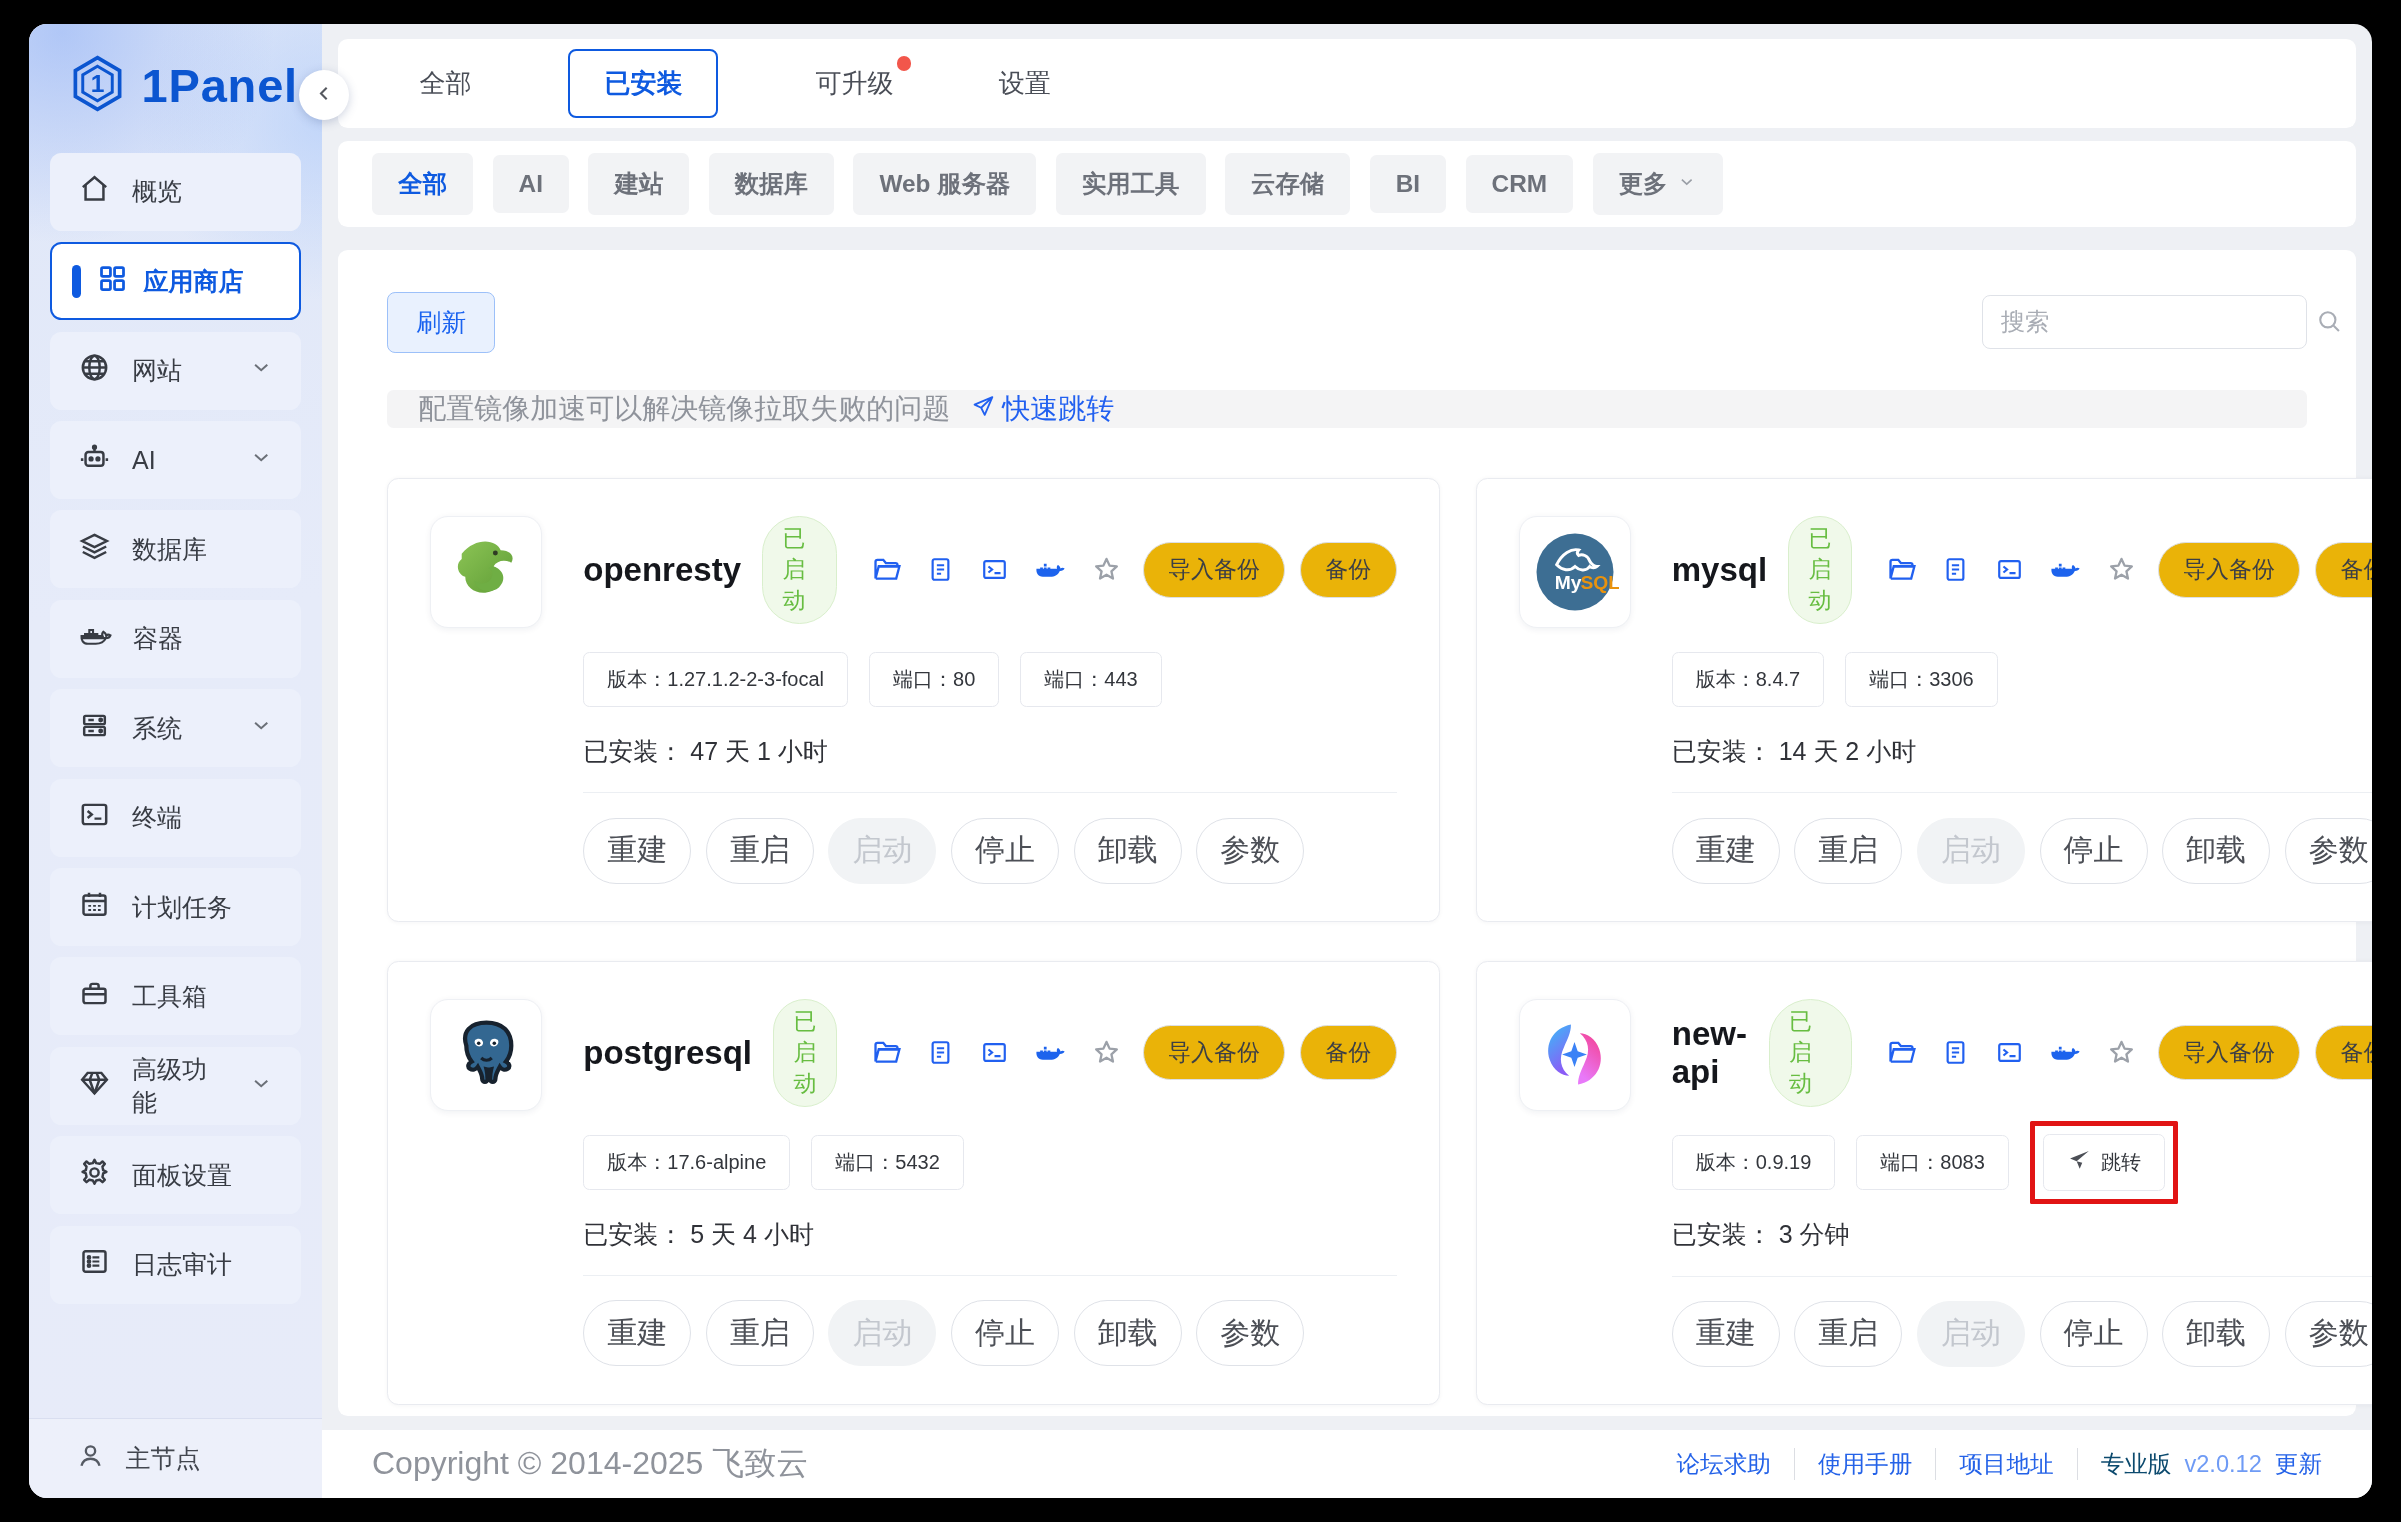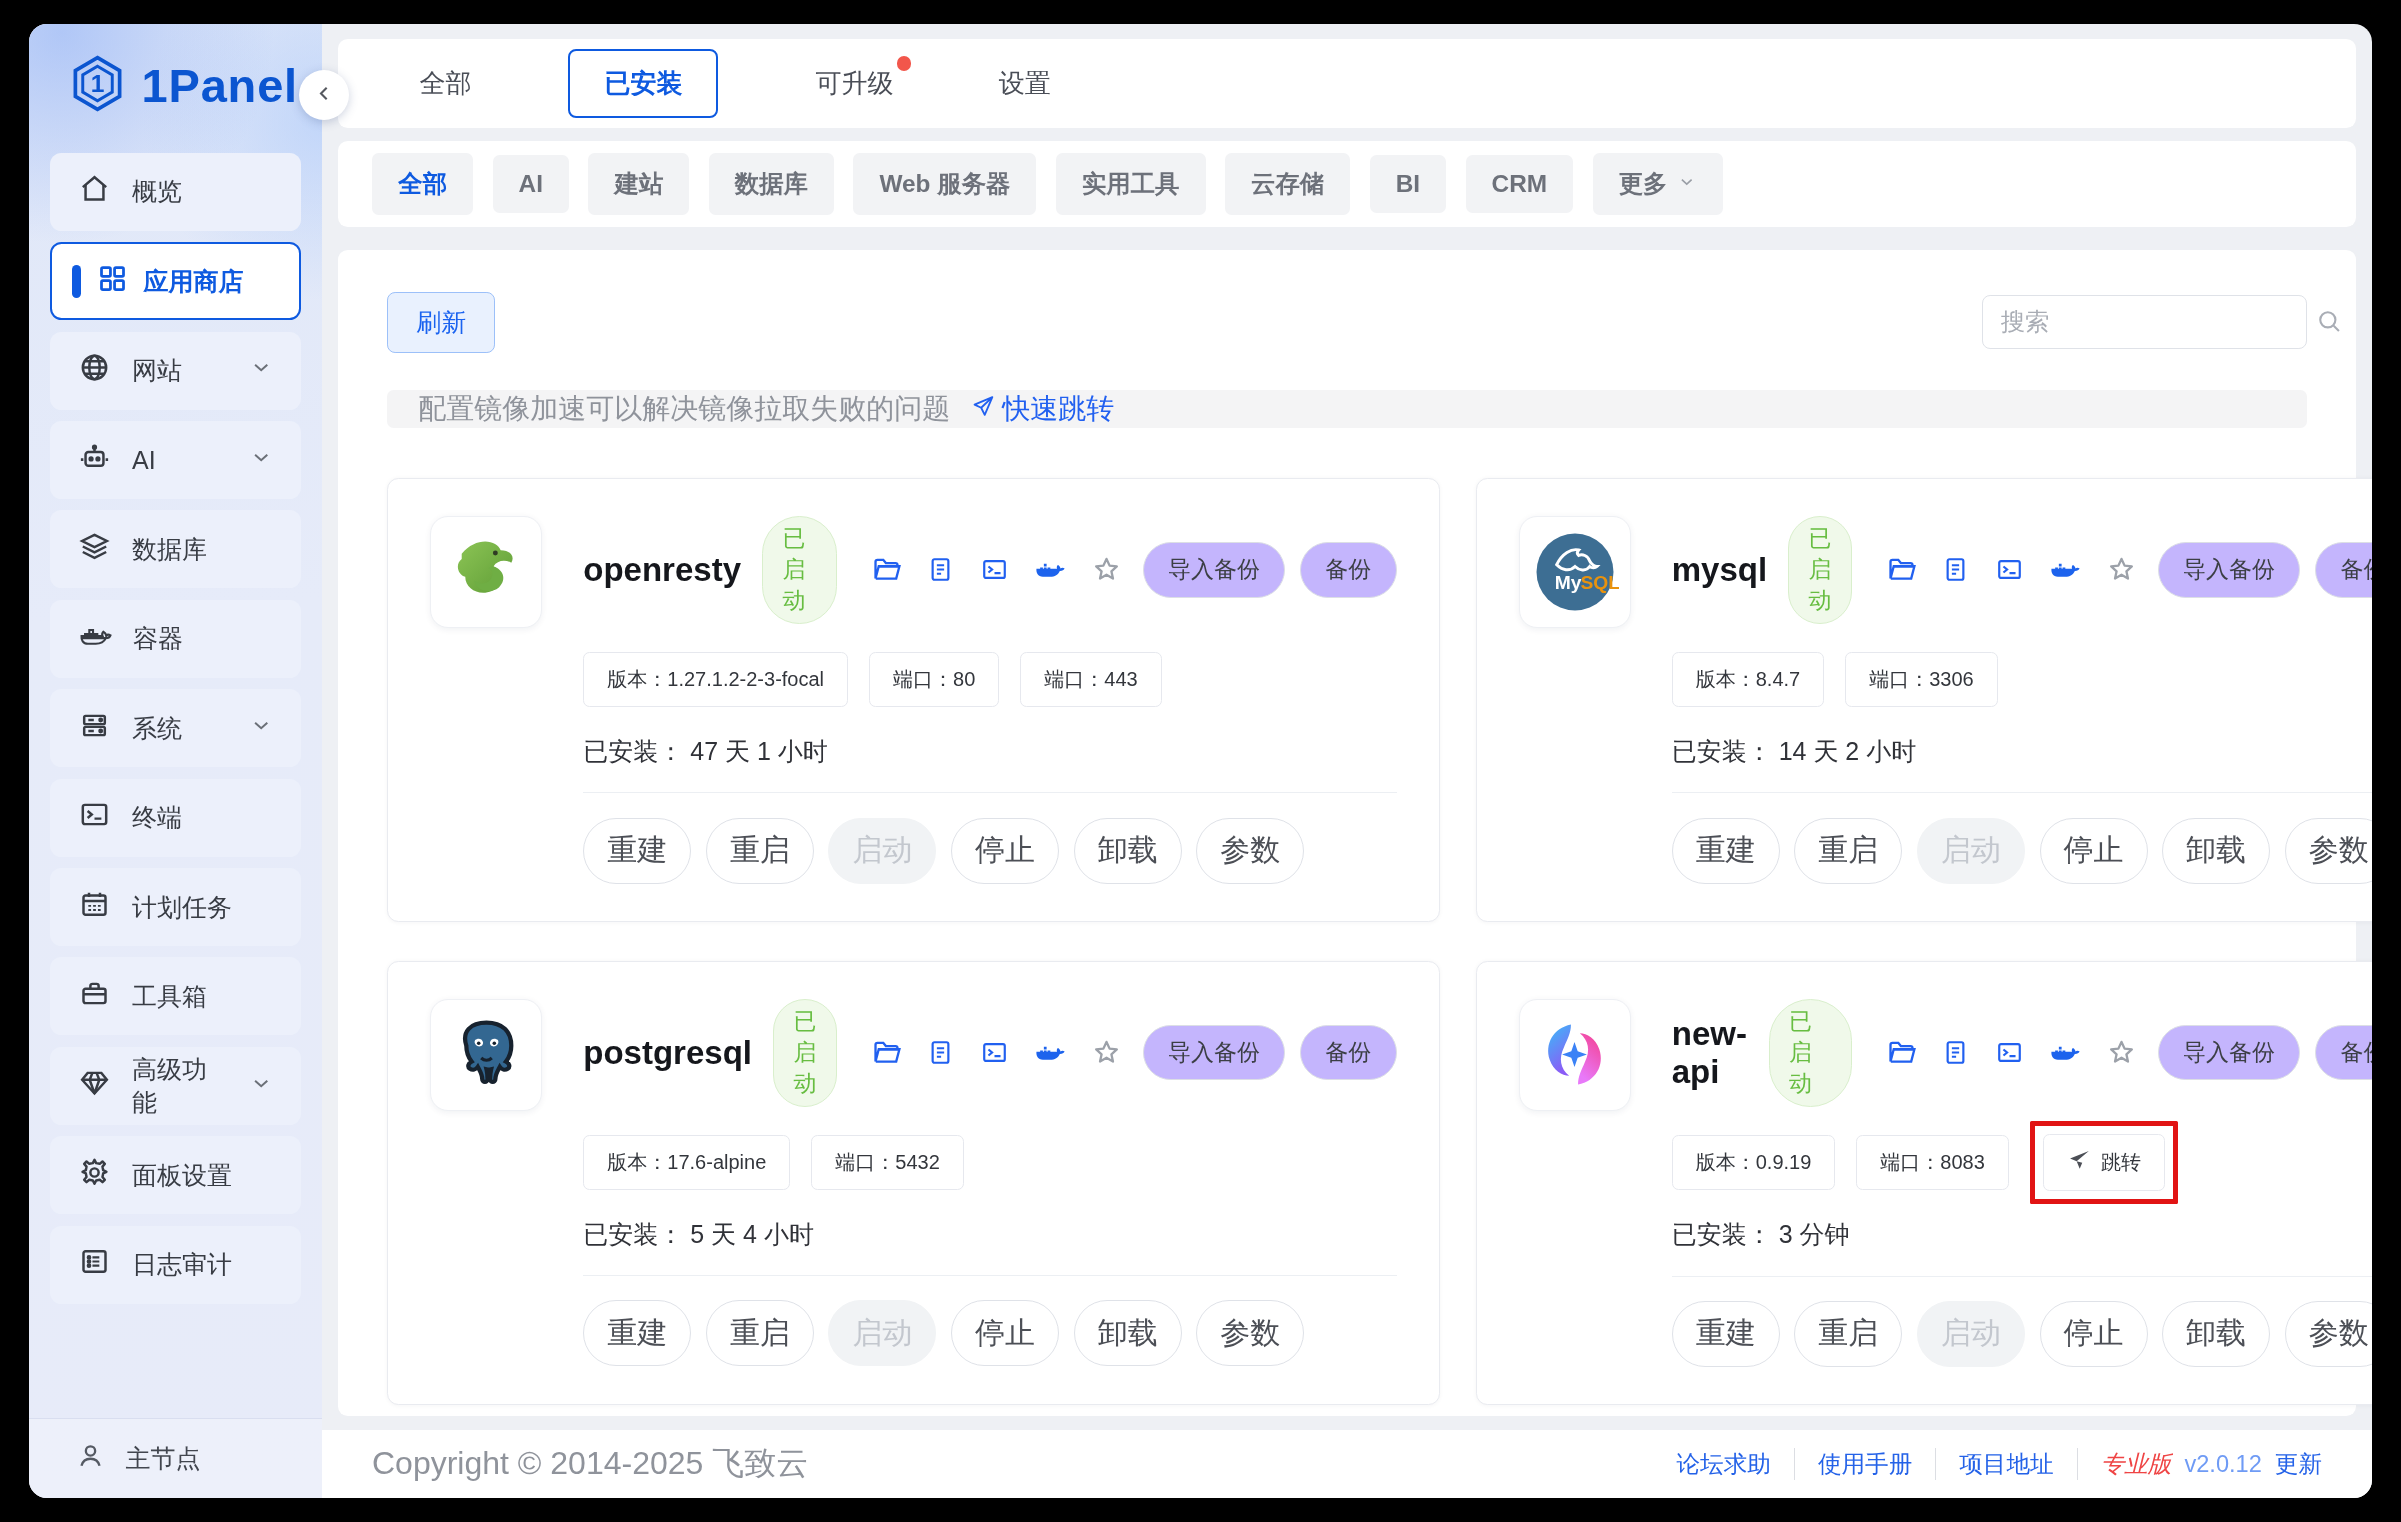--- a/index.html
+++ b/index.html
@@ -49,21 +49,21 @@
   .apps-grid { margin-top:50px; display:grid; grid-template-columns:1fr 1fr; gap:39px 36px; }
   .app-card { border:1.6px solid #e9ebf0; border-radius:11.4px; padding:37px 42px; box-shadow:0 0.8px 4.1px rgba(20,30,60,.04); display:flex; gap:41px; min-height:283px; background:#fff; }
   .app-logo { width:112px; height:112px; border-radius:18px; border:1.6px solid #eef0f4; box-shadow:0 1.6px 6.5px rgba(20,30,60,.06); display:flex; align-items:center; justify-content:center; flex:0 0 auto; background:#fff; }
   .app-body { flex:1; display:flex; flex-direction:column; min-width:0; }
   .app-head { display:flex; align-items:center; gap:21px; }
   .app-name { font-size:33px; font-weight:700; color:#15171c; }
   .status-pill { background:#f0f9ea; border:1.6px solid #d9efcc; color:#67bd41; border-radius:813px; padding:6.5px 19.5px; font-size:23px; }
   .icon-row { display:flex; align-items:center; gap:24.4px; margin-left:13px; }
   .icon-row .ic { cursor:pointer; display:flex; }
   .head-btns { margin-left:auto; display:flex; gap:14.6px; }
-  .pill-btn { border:1.6px solid #dcdfe5; border-radius:813px; padding:11.4px 24.4px; font-size:23px; color:#3c3f45; background:#c4b5fd; cursor:pointer; white-space:nowrap; }
+  .pill-btn { border:1.6px solid #dcdfe5; border-radius:813px; padding:11.4px 24.4px; font-size:23px; color:#3c3f45; background:#eab308; cursor:pointer; white-space:nowrap; }
   .meta-row { display:flex; align-items:center; gap:21px; margin-top:28px; flex-wrap:nowrap; }
   .meta-chip { border:1.6px solid #e6e8ee; border-radius:6.5px; padding:13px 23px; font-size:20px; color:#33363c; background:#fff; white-space:nowrap; }
   .red-box { display:inline-flex; border:5.7px solid #e11414; padding:8.1px; margin:-14px 0; border-radius:1.6px; }
   .jump-chip { display:flex; align-items:center; gap:9.8px; cursor:pointer; }
   .installed-row { margin-top:28px; font-size:25px; color:#303238; }
   .app-divider { border-top:1.6px solid #eceff3; margin-top:24.4px; }
   .action-row { display:flex; gap:14.6px; margin-top:24.4px; }
   .action-pill { border:1.6px solid #dfe2e8; border-radius:813px; padding:11.4px 23px; font-size:30px; color:#4c4f56; background:#fff; cursor:pointer;text-align:center; }
   .action-pill.disabled { background:#f1f3f5; color:#c3c7ce; border-color:#f1f3f5; cursor:not-allowed; }
 
@@ -71,21 +71,21 @@
   .pg-select { width:175px; height:54px; border:1.6px solid #dfe2e8; border-radius:6.5px; display:flex; align-items:center; justify-content:space-between; padding:0 19.5px; color:#2f3237; cursor:pointer; background:#fff; }
   .pg-arrow { color:#a3a7af; font-size:29px; padding:0 6.5px; cursor:pointer; }
   .pg-current { color:#1f63f2; font-weight:700; font-size:25px; padding:0 8.1px; cursor:pointer; }
   .pg-input { width:73px; height:54px; border:1.6px solid #dfe2e8; border-radius:6.5px; text-align:center; font-size:23.6px; color:#303238; outline:none; font-family:inherit; }
 
   .footer { margin:0 -16.3px; height:68px; background:#fff; display:flex; align-items:center; justify-content:space-between; padding:0 50px; }
   .footer-left { font-size:32px; color:#8f939b; }
   .footer-right { display:flex; align-items:center; font-size:23.6px; }
   .f-link { color:#2462e8; padding:0 23px; border-right:1.6px solid #dcdee3; cursor:pointer; }
   .f-group { display:flex; align-items:center; gap:13px; padding-left:23px; }
-  .f-pro { color:#ef4444; cursor:pointer;font-style:italic; }
+  .f-pro { color:#0c4a6e; cursor:pointer; }
   .f-ver { color:#6f9bf5; cursor:pointer; }
   .f-upd { color:#2462e8; cursor:pointer; }
 </style>
 </head>
 <body>
 
 <div class="page">
 
   <aside class="sidebar">
     <div class="logo-row">

